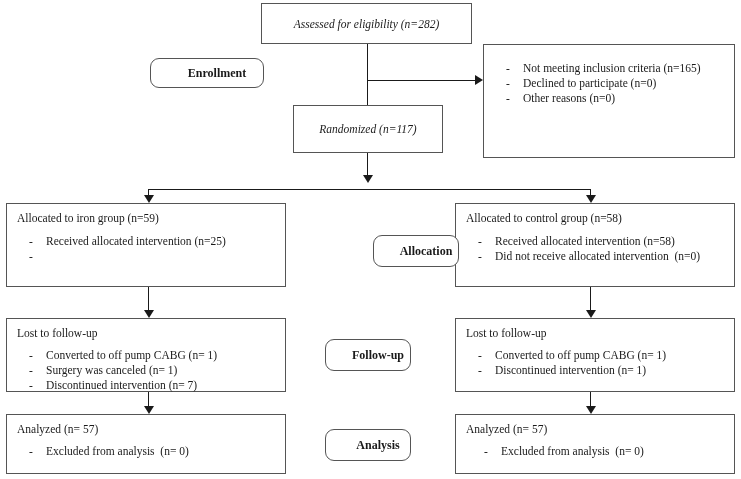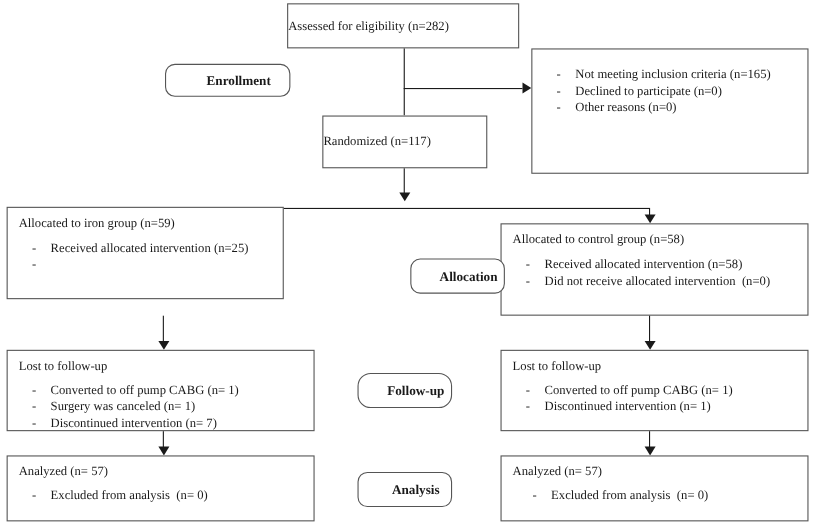--- a/index.html
+++ b/index.html
@@ -43,21 +43,23 @@
   }
   .box li .dash {
     position: absolute;
     left: 0;
     top: 0;
   }
   
   .box.center {
     display: flex;
     align-items: center;
+    justify-content: center;
     padding: 0;
+    font-style: italic;
   }
   
   .pill {
     position: absolute;
     box-sizing: border-box;
     border: 1px solid #555555;
     border-radius: 9px;
     background: #ffffff;
     display: flex;
     align-items: center;
@@ -127,21 +129,21 @@
 
   <div class="vline" style="left:367px; top:153px; height:26px;"></div>
   <div class="arrow-down" style="left:363px; top:175px;"></div>
 
   <div class="hline" style="left:148px; top:189px; width:442px;"></div>
   <div class="vline" style="left:148px; top:189px; height:10px;"></div>
   <div class="arrow-down" style="left:144px; top:195px;"></div>
   <div class="vline" style="left:590px; top:189px; height:10px;"></div>
   <div class="arrow-down" style="left:586px; top:195px;"></div>
 
-  <div class="box" style="left:6px; top:188px; width:252px; height:84px;">
+  <div class="box" style="left:6px; top:203px; width:280px; height:84px;">
     <div class="title">Allocated to iron group (n=59)</div>
     <ul>
       <li><span class="dash">-</span><span>Received allocated intervention (n=25)</span></li>
       <li><span class="dash">-</span></li>
     </ul>
   </div>
 
   <div class="box" style="left:455px; top:203px; width:280px; height:84px;">
     <div class="title">Allocated to control group (n=58)</div>
     <ul>
@@ -170,21 +172,21 @@
   </div>
 
   <div class="box" style="left:455px; top:318px; width:280px; height:74px;">
     <div class="title">Lost to follow-up</div>
     <ul class="tight">
       <li><span class="dash">-</span><span>Converted to off pump CABG (n= 1)</span></li>
       <li><span class="dash">-</span><span>Discontinued intervention (n= 1)</span></li>
     </ul>
   </div>
 
-  <div class="pill" style="left:325px; top:339px; width:86px; height:32px;border-radius:12px;">
+  <div class="pill" style="left:325px; top:339px; width:86px; height:32px;">
     <span>Follow-up</span>
   </div>
 
   <div class="vline" style="left:148px; top:392px; height:16px;"></div>
   <div class="arrow-down" style="left:144px; top:406px;"></div>
 
   <div class="vline" style="left:590px; top:392px; height:16px;"></div>
   <div class="arrow-down" style="left:586px; top:406px;"></div>
 
   <div class="box" style="left:6px; top:414px; width:280px; height:60px;">

